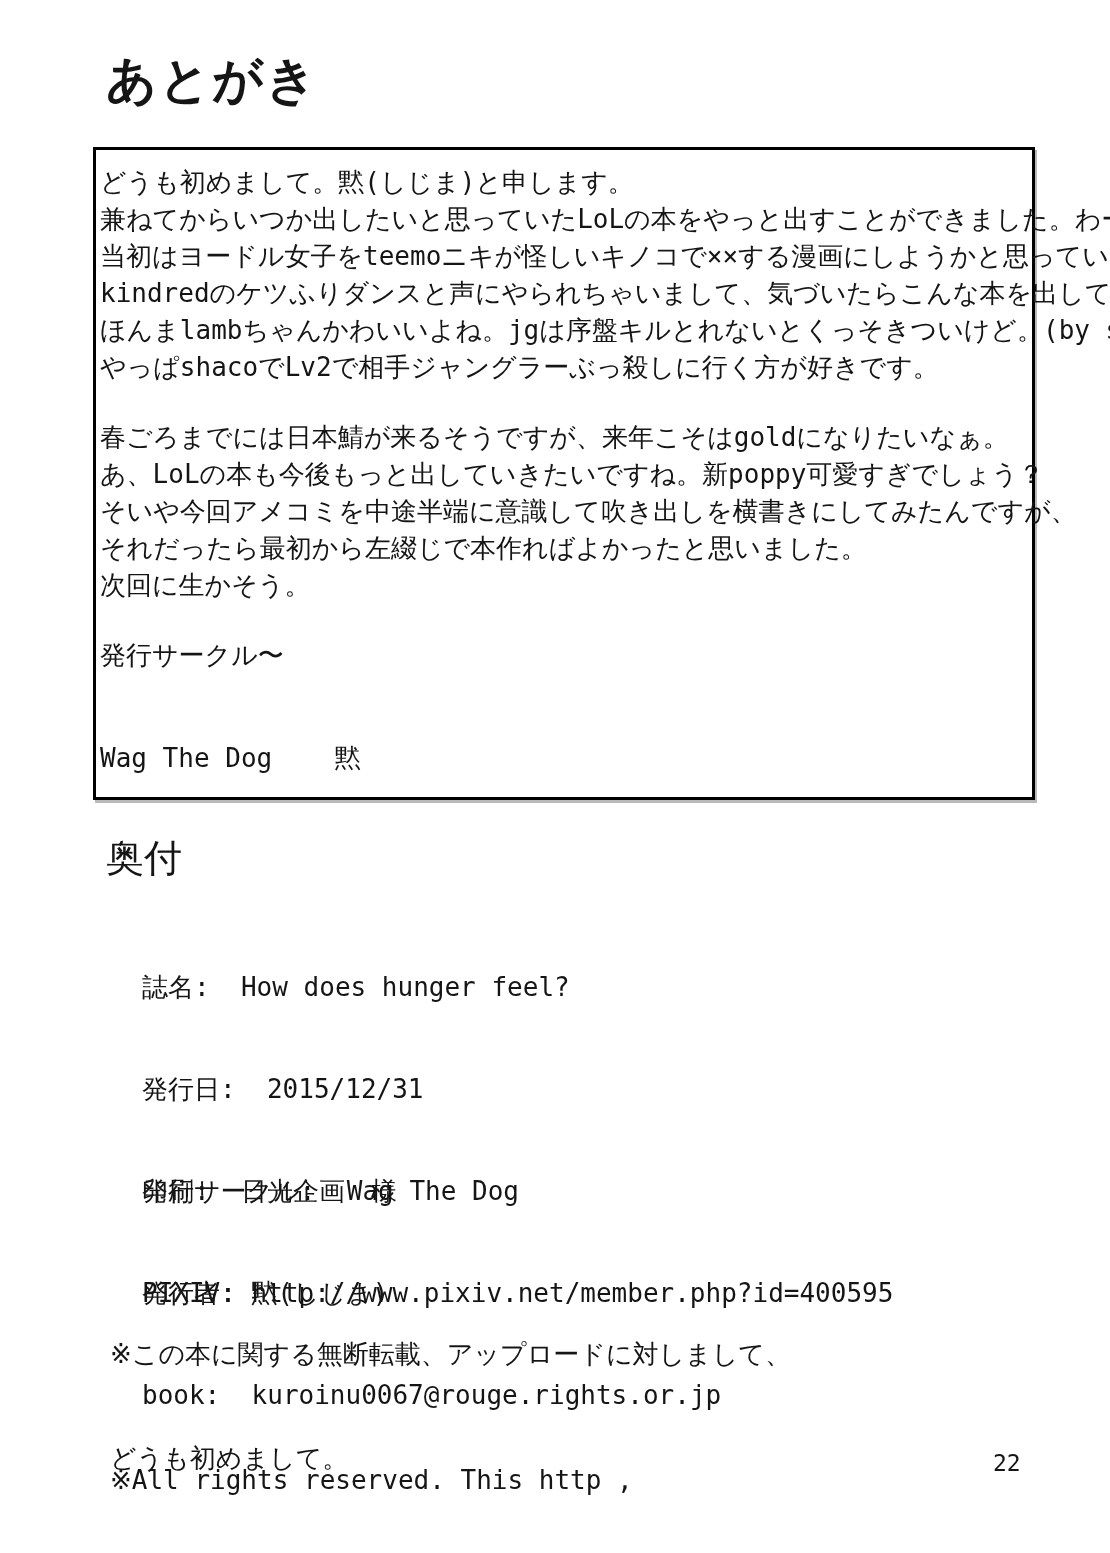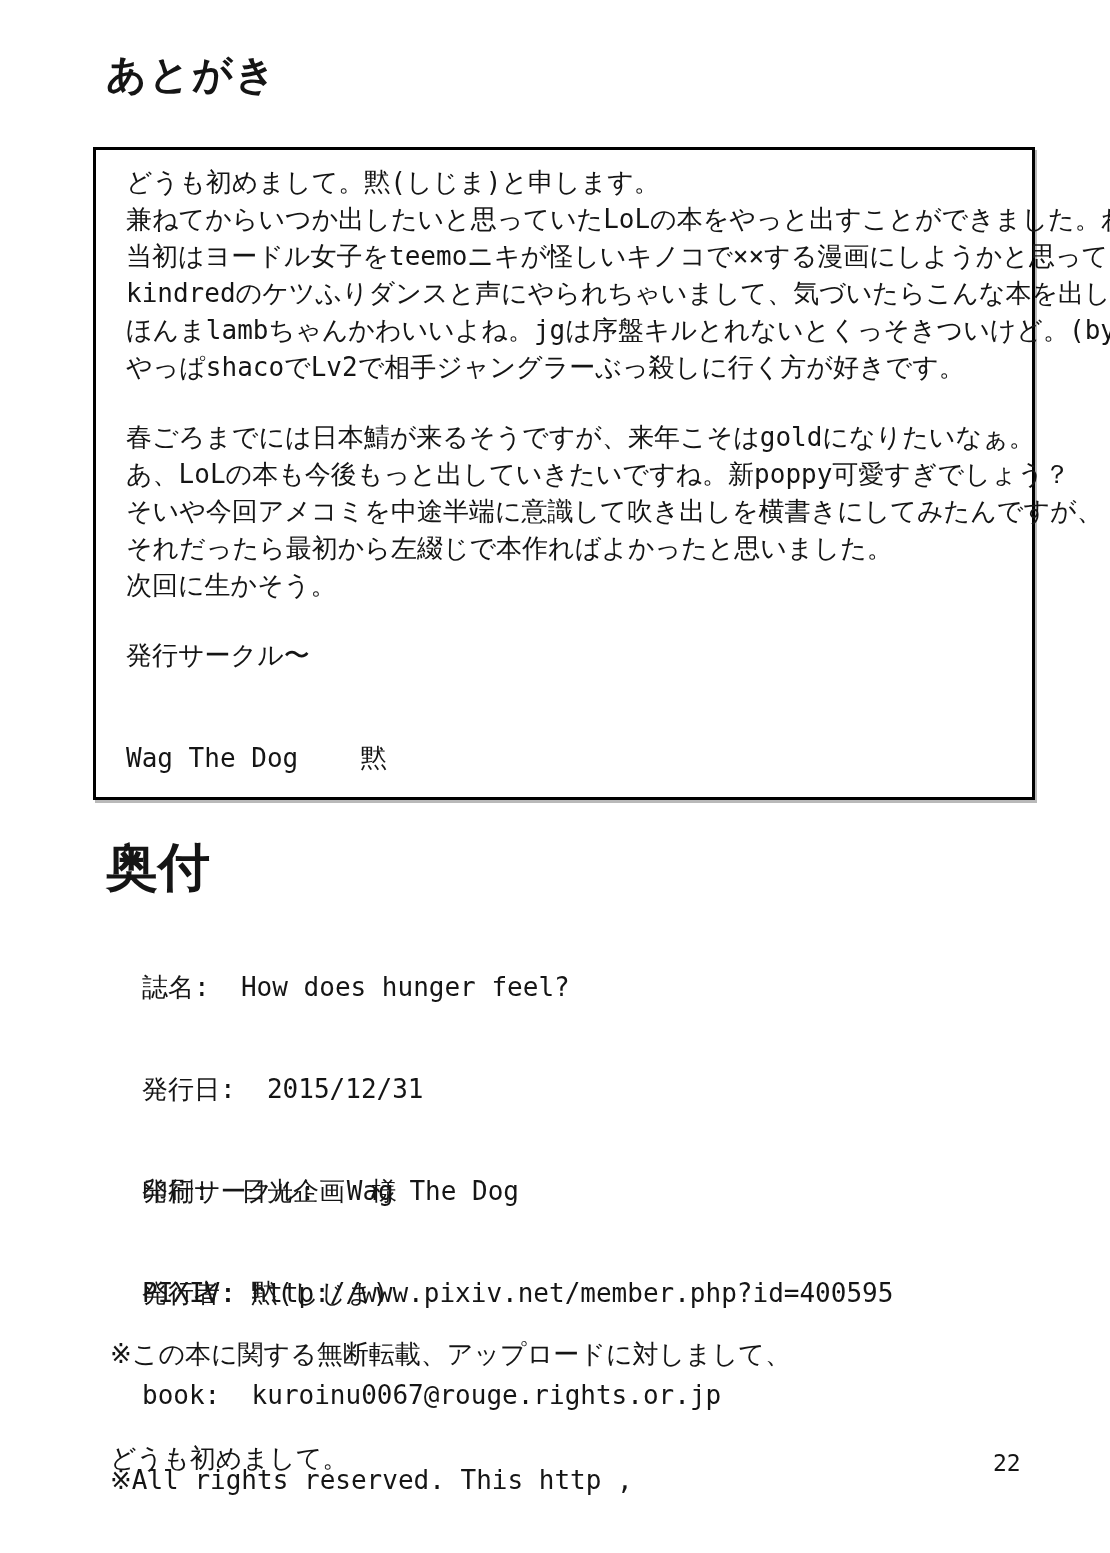--- a/index.html
+++ b/index.html
@@ -11,50 +11,50 @@
     font-family: "DejaVu Sans Mono", "DejaVu Sans", monospace;
     color: #151515;
     overflow: hidden;
   }
   .title-afterword {
     position: absolute;
     left: 106px;
     top: 50px;
     font-family: "DejaVu Sans", sans-serif;
     font-weight: 700;
-    font-size: 40px;
+    font-size: 50px;
     letter-spacing: 2px;
     line-height: 1.2;
   }
   .aw-box {
     position: absolute;
     left: 93px;
     top: 147px;
     width: 942px;
     height: 653px;
     box-sizing: border-box;
     border: 3px solid #000000;
     box-shadow: 2px 3px 0 #b9b9b9;
-    padding: 14px 18px 0 30px;
+    padding: 14px 18px 0 4px;
     background: #ffffff;
   }
   .aw-line {
     height: 37px;
     line-height: 37px;
     font-size: 26px;
     white-space: pre;
   }
   .aw-line.blank { height: 33px; }
   .title-colophon {
     position: absolute;
     left: 106px;
     top: 836px;
     font-family: "DejaVu Sans", sans-serif;
-    font-weight: 700;
-    font-size: 52px;
+    font-weight: 400;
+    font-size: 38px;
     line-height: 1.2;
   }
   .col-group {
     position: absolute;
     left: 110px;
     font-size: 26px;
     white-space: pre;
   }
   .col-row { height: 42px; line-height: 42px; margin-left: 32px; }
   .notice-row { height: 44px; line-height: 44px; }

